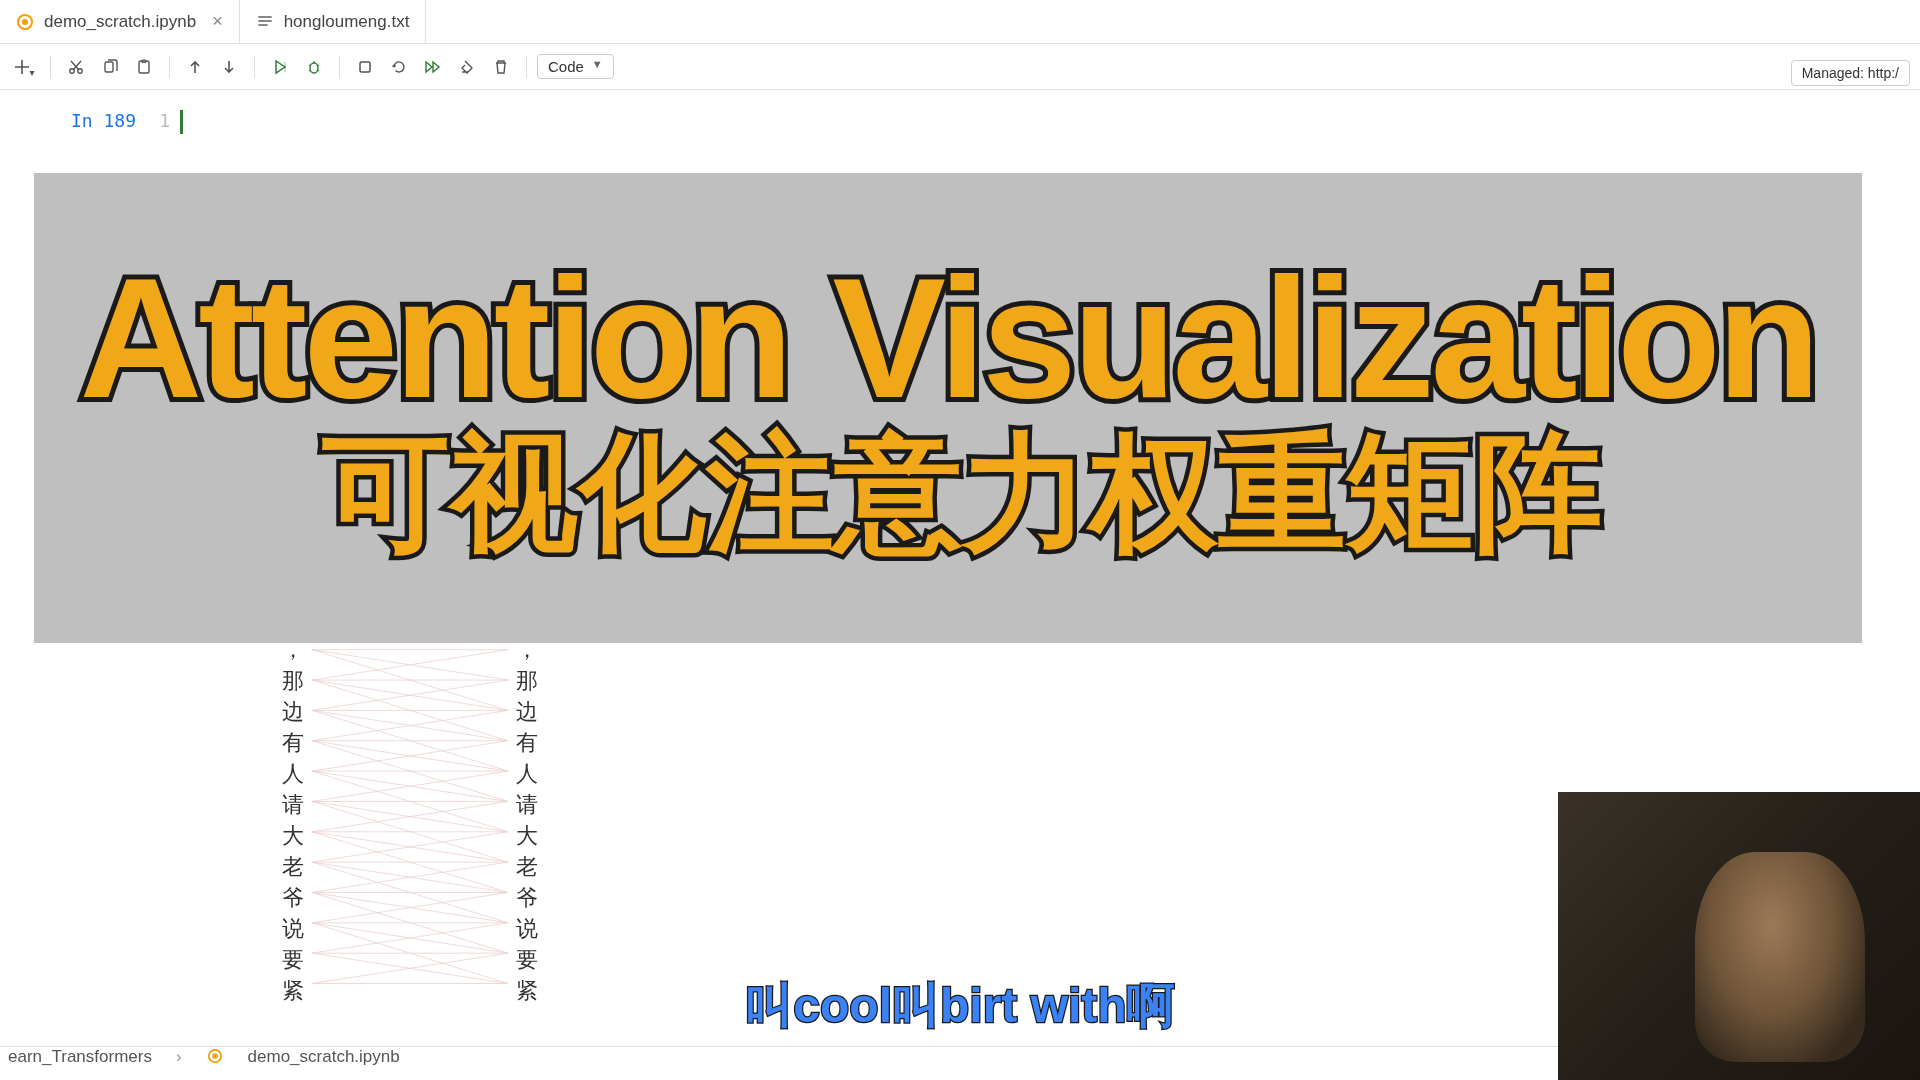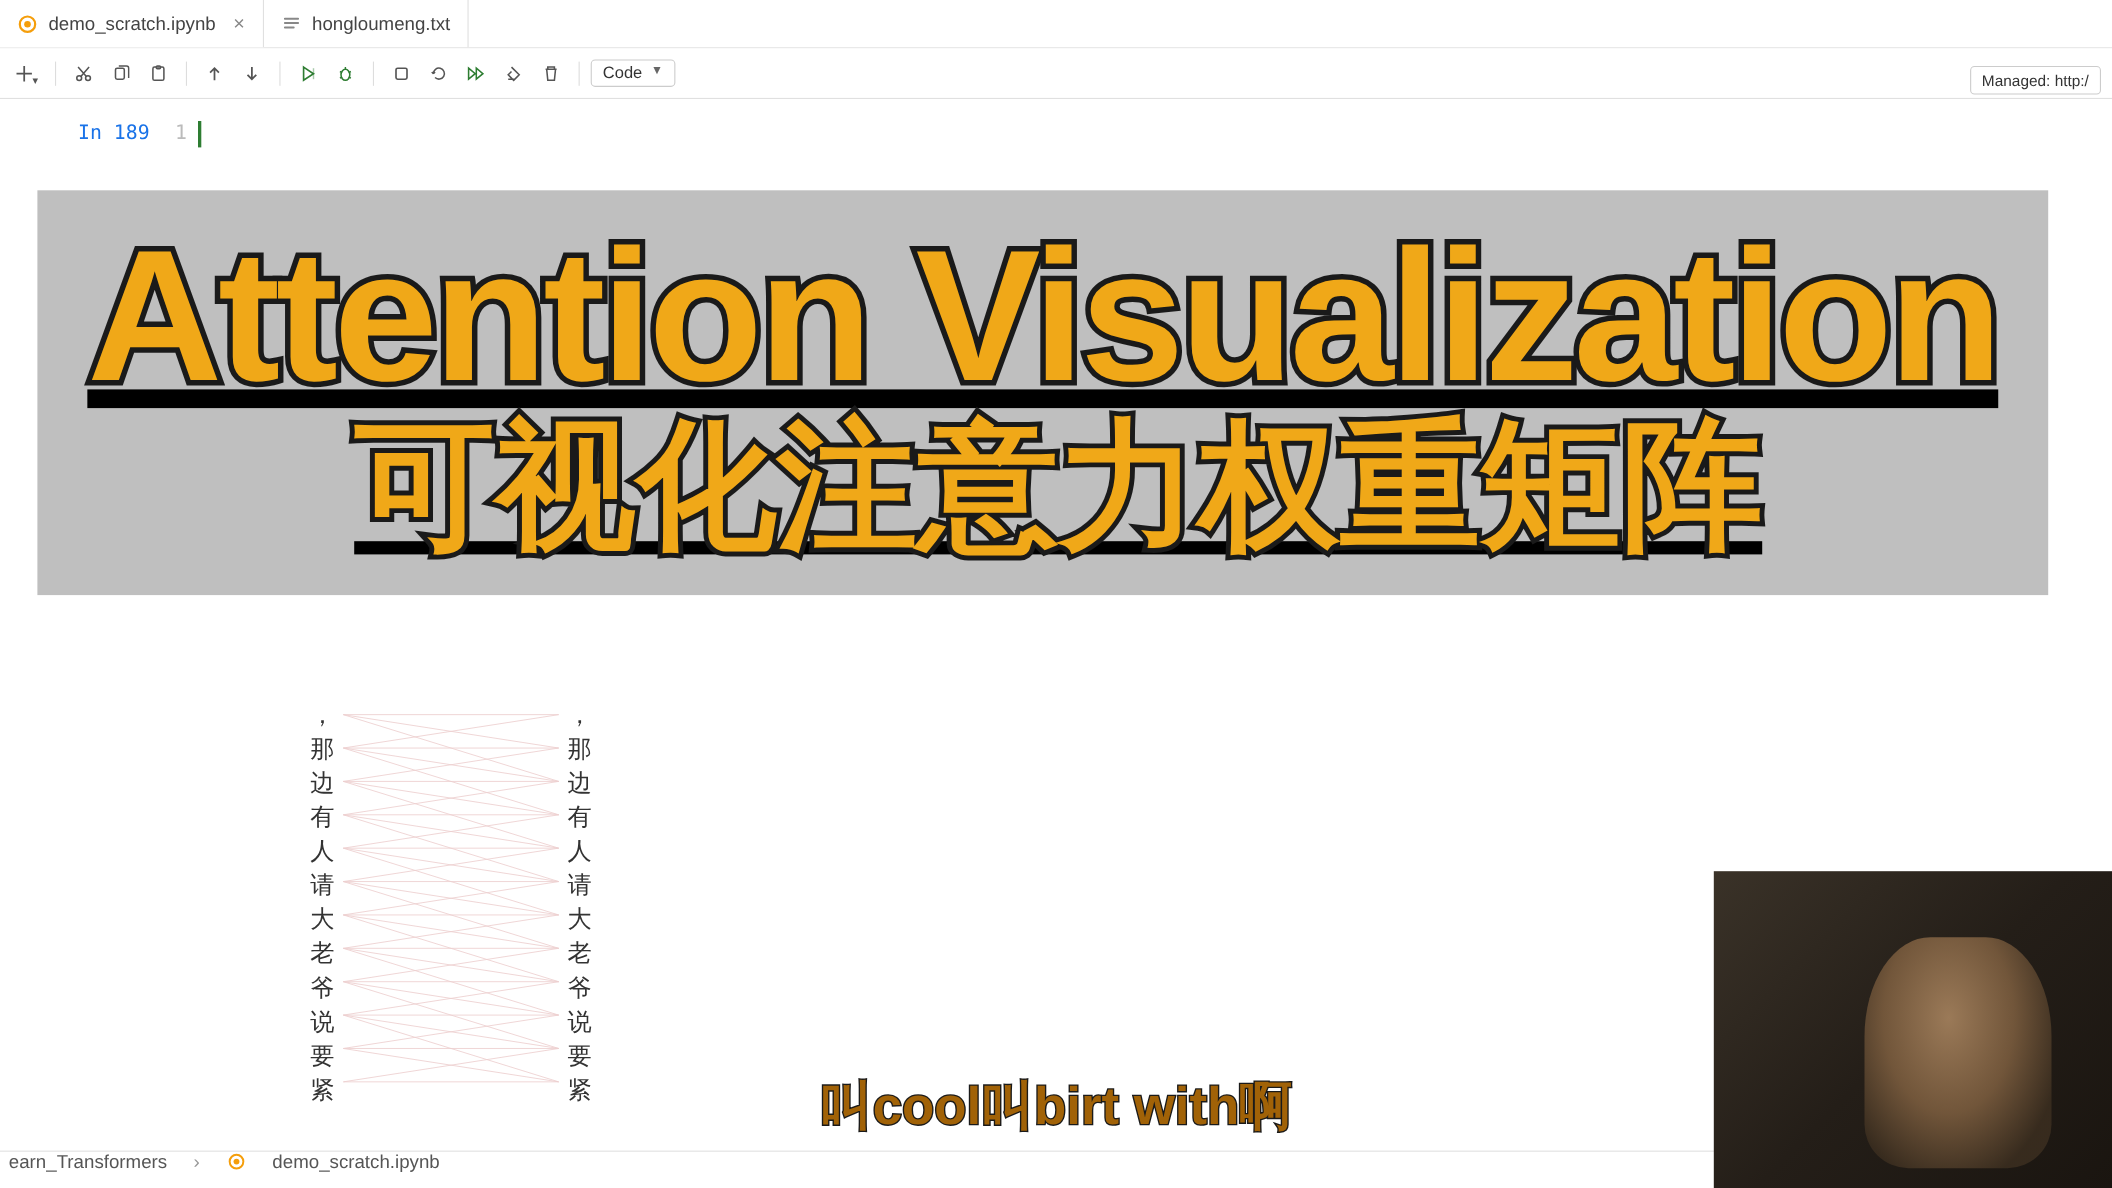--- a/index.html
+++ b/index.html
@@ -130,28 +130,27 @@
   font-style: italic;
   color: #888;
 }
 
 
 .banner {
   position: absolute;
   left: 34px;
   right: 58px;
   top: 173px;
-  height: 368px;
+  height: 470px;
   background: #bfbfbf;
   display: flex;
   flex-direction: column;
   align-items: center;
   justify-content: center;
   z-index: 5;
-  text-decoration: underline;
 }
 .banner-line1 {
   font-family: Arial, "Arial Black", sans-serif;
   font-weight: 900;
   font-size: 170px;
   line-height: 1.0;
   color: #f0a818;
   -webkit-text-stroke: 10px #1a1a1a;
   paint-order: stroke fill;
   letter-spacing: -4px;
@@ -198,21 +197,21 @@
 
 
 .subtitle {
   position: absolute;
   bottom: 42px;
   left: 50%;
   transform: translateX(-50%);
   font-family: "PingFang SC", "Microsoft YaHei", sans-serif;
   font-size: 48px;
   font-weight: 600;
-  color: #a16207;
+  color: #3b82f6;
   -webkit-text-stroke: 2.5px #1a1a1a;
   paint-order: stroke fill;
   z-index: 6;
 }
 
 
 .webcam {
   position: absolute;
   right: 0;
   bottom: 0;

